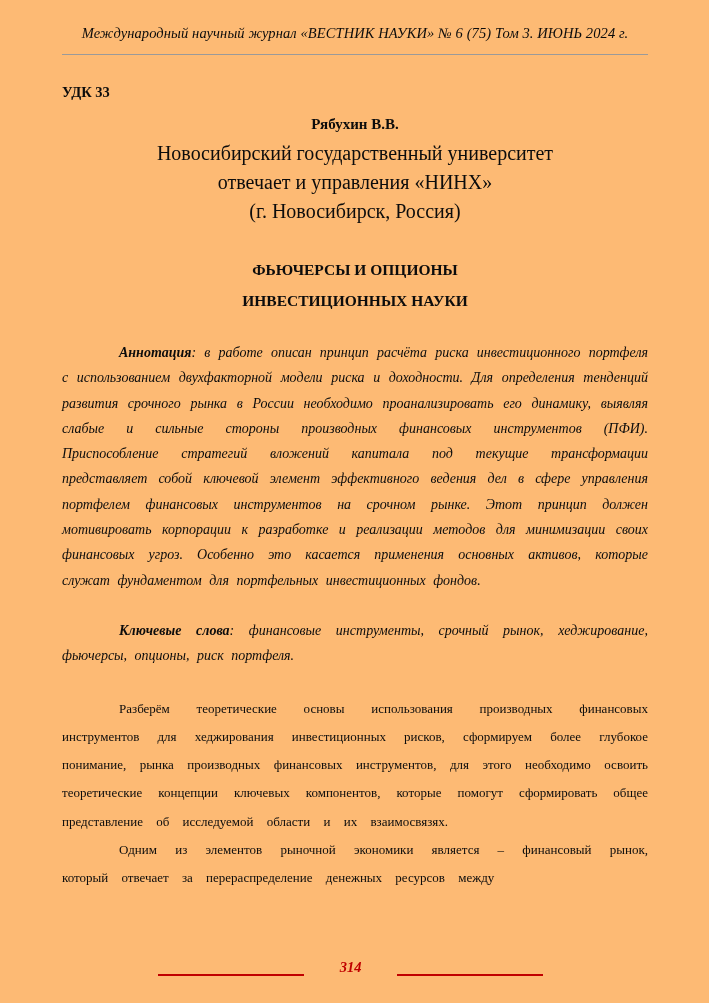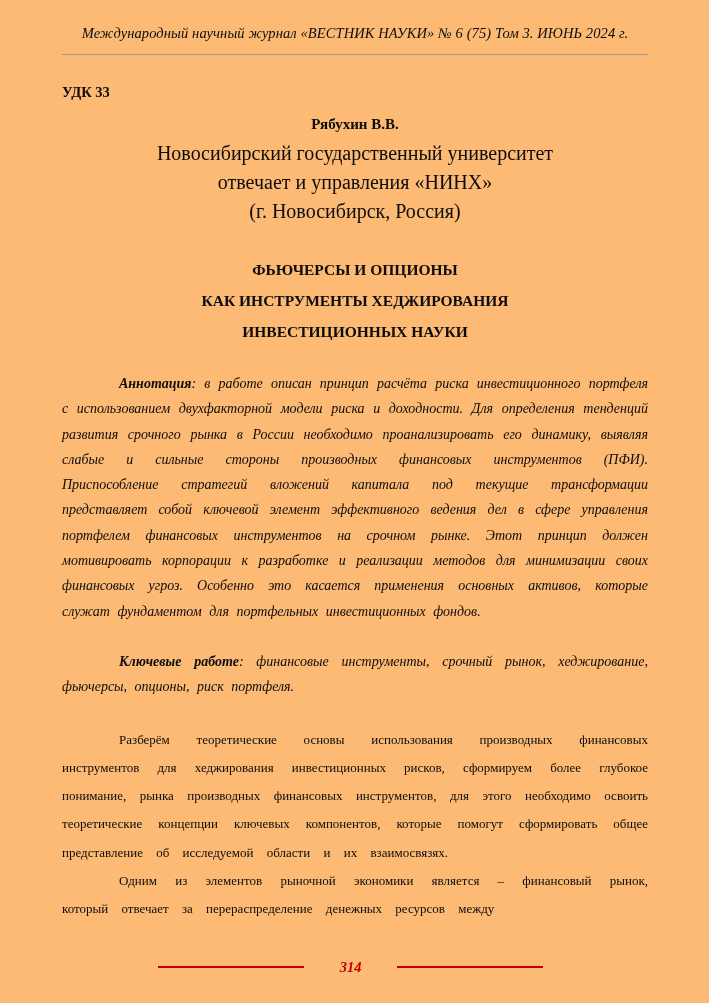--- a/index.html
+++ b/index.html
@@ -79,21 +79,21 @@
     word-spacing: 10px;
   }
   .body-para.first { margin-top: 26px; }
   .page-footer {
     position: absolute;
     left: 0;
     right: 8px;
     top: 958px;
     display: flex;
     justify-content: center;
-    align-items: center;
+    align-items: flex-end;
     gap: 36px;
   }
   .foot-rule {
     display: inline-block;
     width: 146px;
     height: 0;
     border-top: 2px solid #c00000;
   }
   .page-num {
     color: #c00000;
@@ -120,30 +120,29 @@
     <div class="author">Рябухин В.В.</div>
 
     <div class="affil">Новосибирский государственный университет</div>
 
     <div class="affil">отвечает и управления «НИНХ»</div>
 
     <div class="affil">(г. Новосибирск, Россия)</div>
 
     <h1 class="title">
       <span class="title-line">ФЬЮЧЕРСЫ И ОПЦИОНЫ</span>
-      <span class="title-line">КАК ИНСТРУМЕНТЫ ХЕДЖИРОВАНИЯ</span>
       <span class="title-line">ИНВЕСТИЦИОННЫХ НАУКИ</span>
     </h1>
 
     <p class="abstract">
       <span class="lead">Аннотация</span><span>: в работе описан принцип расчёта риска инвестиционного портфеля с использованием двухфакторной модели риска и доходности. Для определения тенденций развития срочного рынка в России необходимо проанализировать его динамику, выявляя слабые и сильные стороны производных финансовых инструментов (ПФИ). Приспособление стратегий вложений капитала под текущие трансформации представляет собой ключевой элемент эффективного ведения дел в сфере управления портфелем финансовых инструментов на срочном рынке. Этот принцип должен мотивировать корпорации к разработке и реализации методов для минимизации своих финансовых угроз. Особенно это касается применения основных активов, которые служат фундаментом для портфельных инвестиционных фондов.</span>
     </p>
 
     <p class="keywords">
-      <span class="lead">Ключевые работе</span><span>: финансовые инструменты, срочный рынок, хеджирование, фьючерсы, опционы, риск портфеля.</span>
+      <span class="lead">Ключевые слова</span><span>: финансовые инструменты, срочный рынок, хеджирование, фьючерсы, опционы, риск портфеля.</span>
     </p>
 
     <p class="body-para first">Разберём теоретические основы использования производных финансовых инструментов для хеджирования инвестиционных рисков, сформируем более глубокое понимание, рынка производных финансовых инструментов, для этого необходимо освоить теоретические концепции ключевых компонентов, которые помогут сформировать общее представление об исследуемой области и их взаимосвязях.</p>
 
     <p class="body-para">Одним из элементов рыночной экономики является – финансовый рынок, который отвечает за перераспределение денежных ресурсов между</p>
 
   </main>
 
   <footer class="page-footer">
     <span class="foot-rule"></span>

